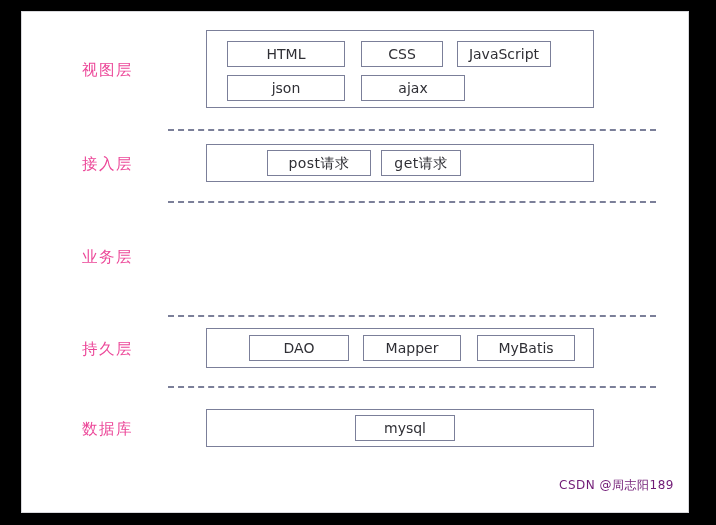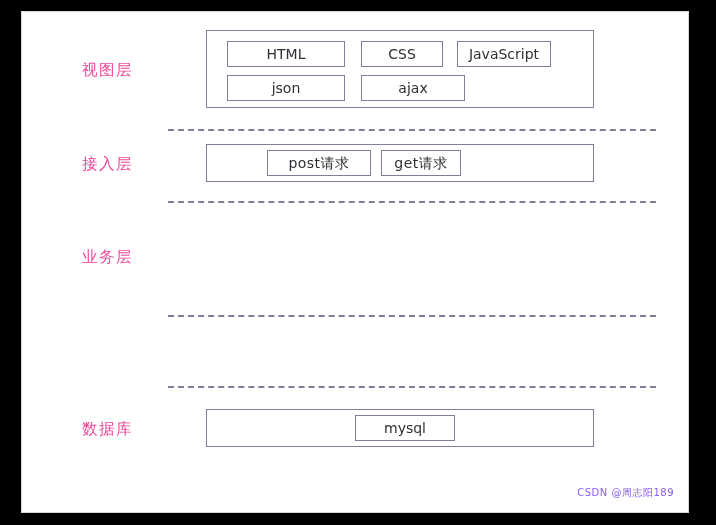--- a/index.html
+++ b/index.html
@@ -84,23 +84,23 @@
     left: 146px;
     width: 488px;
     height: 0;
     border-top: 2px dashed #7b7f99;
   }
 
   
   #watermark {
     position: absolute;
     right: 14px;
-    bottom: 12px;
-    color: #8b5cf6;
-    font-size: 10px;
+    bottom: 18px;
+    color: #701a75;
+    font-size: 12px;
     letter-spacing: 0.5px;
     font-family: "DejaVu Sans", "Liberation Sans", sans-serif;
     white-space: nowrap;
     user-select: none;
   }
 </style>
 </head>
 <body>
 
 <div id="frame">
@@ -128,20 +128,28 @@
     </div>
 
     <div class="separator" style="top:189px;"></div>
 
     <div class="layer-row" style="top:203px;height:82px;">
       <div class="layer-label" style="top:32px;">业务层</div>
     </div>
 
     <div class="separator" style="top:303px;"></div>
 
+    <div class="layer-row" style="top:316px;height:40px;">
+      <div class="layer-label" style="top:11px;">持久层</div>
+      <div class="container-box" style="top:0px;height:40px;">
+        <div class="chip" style="left:42px;top:6px;width:100px;">DAO</div>
+        <div class="chip" style="left:156px;top:6px;width:98px;">Mapper</div>
+        <div class="chip" style="left:270px;top:6px;width:98px;">MyBatis</div>
+      </div>
+    </div>
 
     <div class="separator" style="top:374px;"></div>
 
     <div class="layer-row" style="top:397px;height:36px;">
       <div class="layer-label" style="top:10px;">数据库</div>
       <div class="container-box" style="top:0px;height:38px;">
         <div class="chip" style="left:148px;top:5px;width:100px;">mysql</div>
       </div>
     </div>
 

